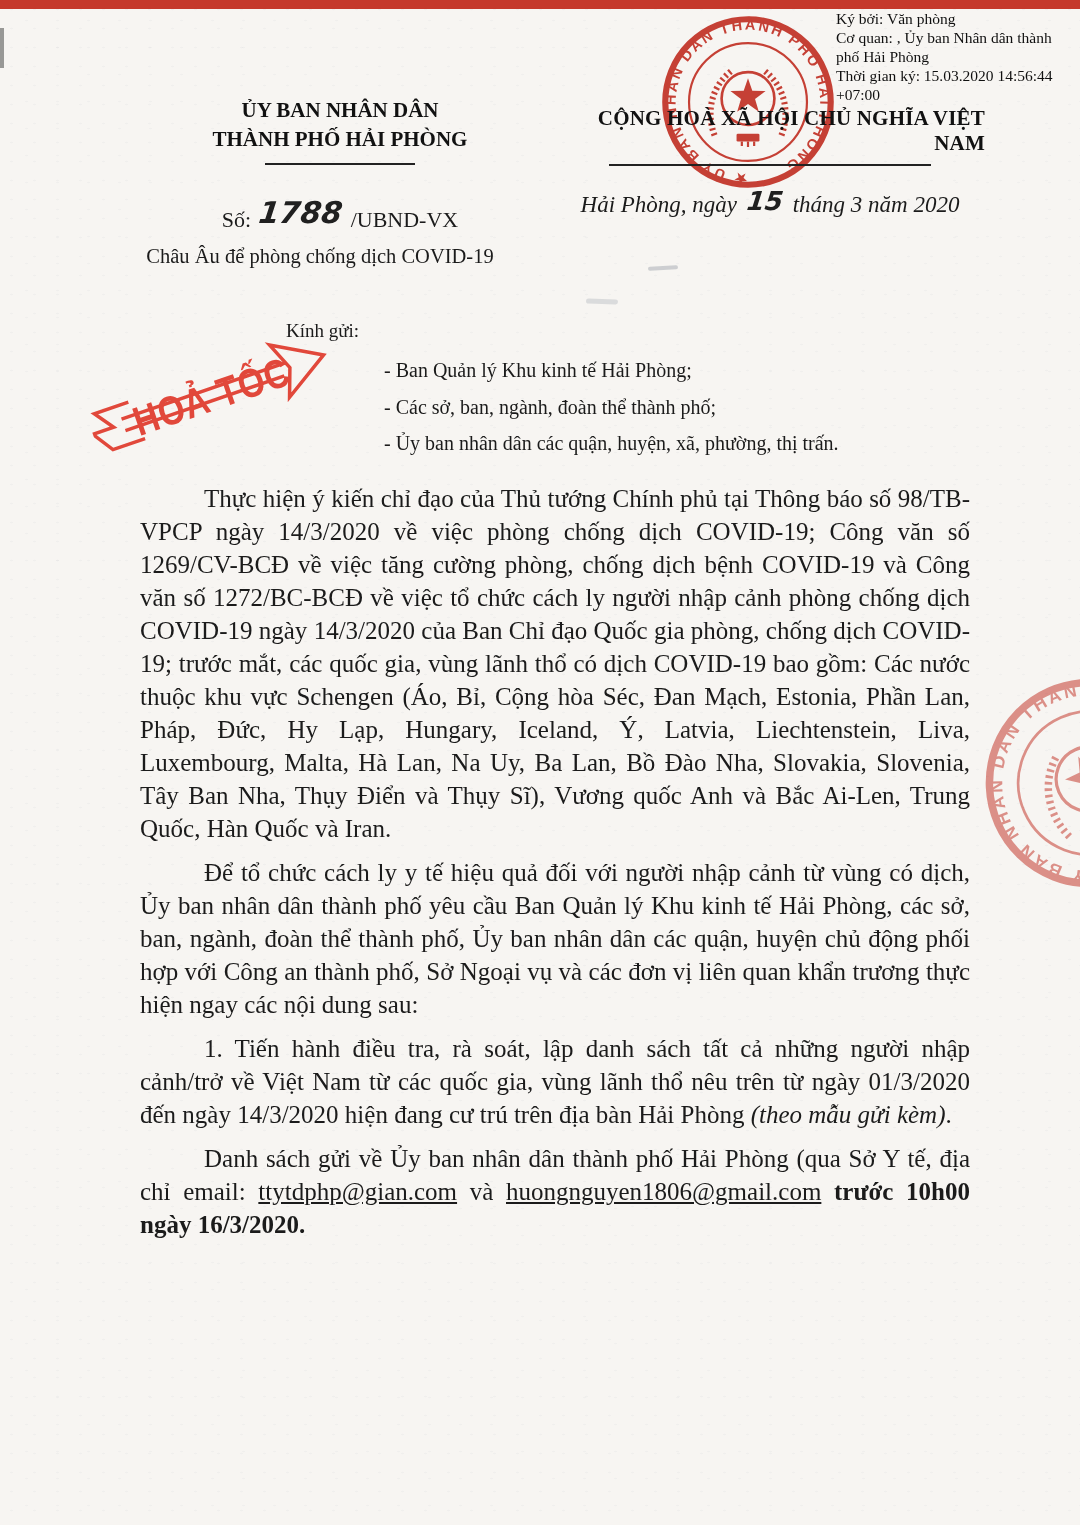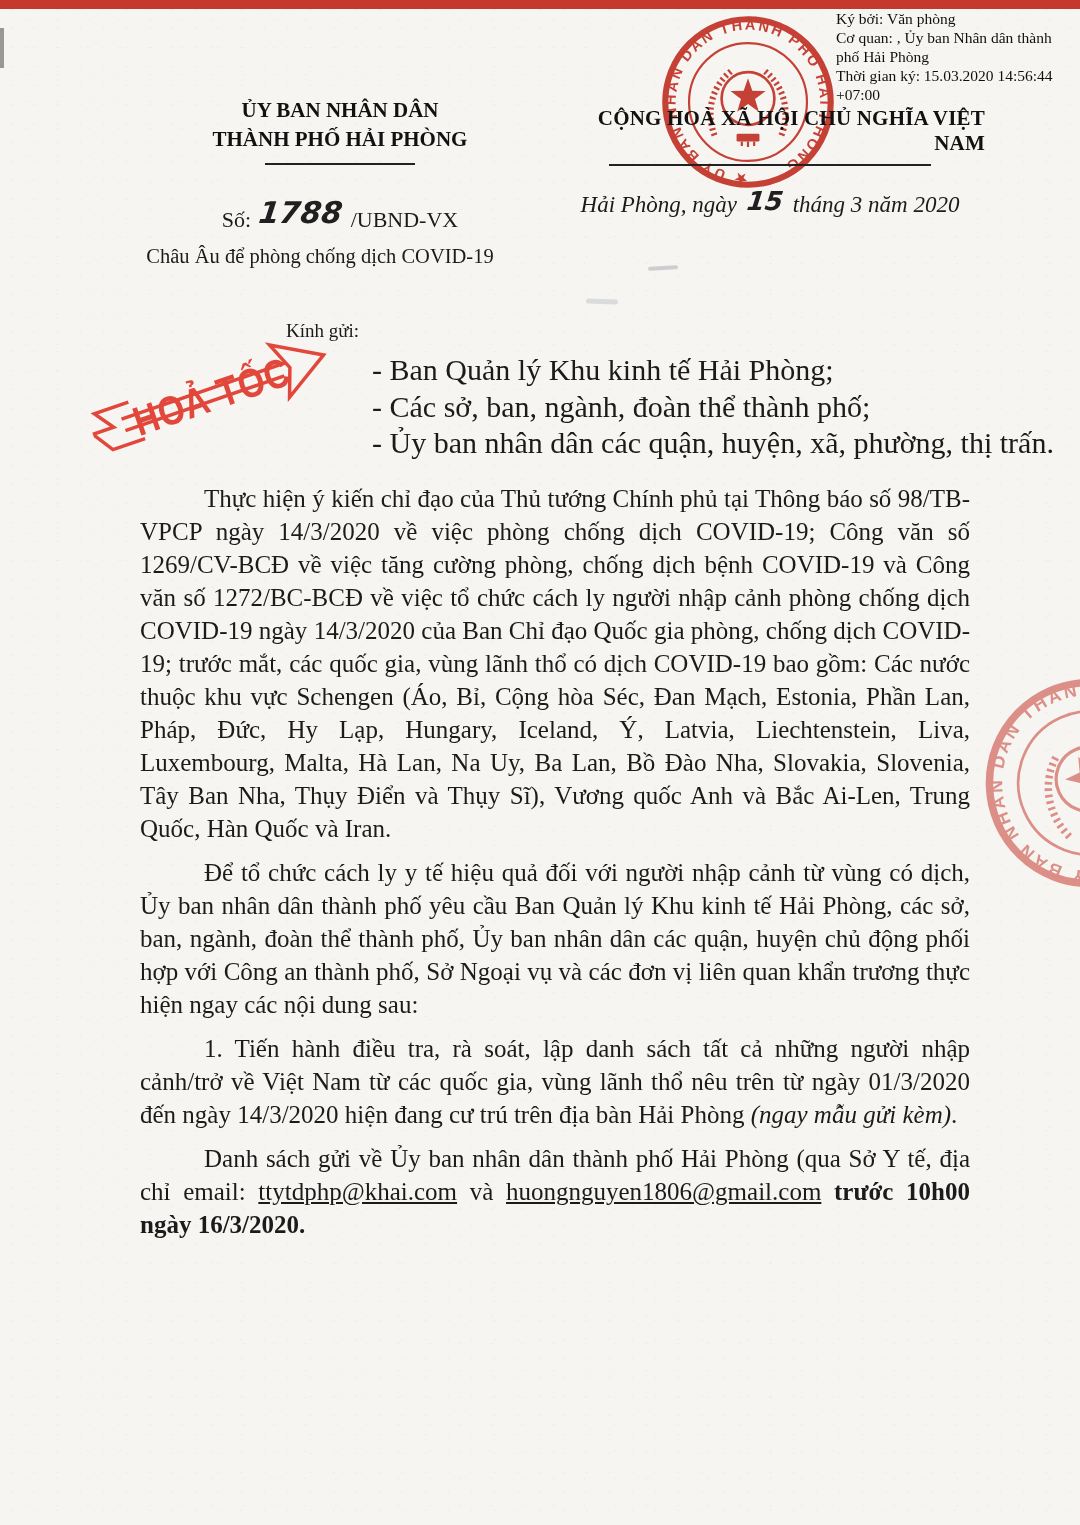--- a/index.html
+++ b/index.html
@@ -38,21 +38,21 @@
   .subject{position:absolute;left:110px;top:241px;width:420px;text-align:center;font-size:20.5px;line-height:31px;}
   .motto{position:absolute;left:555px;top:106px;width:430px;text-align:right;color:#111;}
   .motto-l1{font-weight:bold;font-size:21px;letter-spacing:.2px;}
   .motto-l2{font-weight:bold;font-size:23.5px;margin-top:3px;}
   .motto-rule{width:322px;height:2px;background:#222;margin:8px auto 0;}
   .date-line{position:absolute;left:555px;top:188px;width:430px;text-align:center;font-style:italic;font-size:23px;}
   .hand-day{font-size:26px;margin:0 4px;position:relative;top:-2px;}
 
   
   .salutation{position:absolute;left:286px;top:320px;font-size:19px;}
-  .recipients{position:absolute;left:372px;top:352px;font-size:30px;line-height:36.5px;}
+  .recipients{position:absolute;left:384px;top:352px;font-size:20px;line-height:36.5px;}
 
   
   .urgent-stamp{position:absolute;left:90px;top:350px;width:250px;height:110px;transform:rotate(-19deg);opacity:.92;}
   .urgent-stroke{stroke:var(--urgent-red,#e03a2c);fill:none;stroke-width:3.5;}
   .urgent-text{fill:var(--urgent-red,#e03a2c);font-family:"Liberation Sans",sans-serif;font-weight:bold;font-size:41px;letter-spacing:1px;}
 
   
   .body-text{position:absolute;left:140px;top:482px;width:830px;font-size:25px;line-height:33px;text-align:justify;}
   .body-text p{margin:0 0 11px 0;text-indent:64px;}
   .em-it{font-style:italic;}
@@ -132,22 +132,22 @@
       <polyline class="urgent-stroke" points="44,24 8,24 22,43 0,43 14,64 48,64"></polyline>
       <path class="urgent-stroke" d="M32,38 H206 M32,50 H200"></path>
       <path class="urgent-stroke" d="M196,16 L244,43 L198,72 L208,44 Z"></path>
       <text class="urgent-text" x="150" y="60" text-anchor="middle" transform="scale(0.83,1)">HOẢ TỐC</text>
     </svg>
   </div>
 
   <div class="body-text">
     <p>Thực hiện ý kiến chỉ đạo của Thủ tướng Chính phủ tại Thông báo số 98/TB-VPCP ngày 14/3/2020 về việc phòng chống dịch COVID-19; Công văn số 1269/CV-BCĐ về việc tăng cường phòng, chống dịch bệnh COVID-19 và Công văn số 1272/BC-BCĐ về việc tổ chức cách ly người nhập cảnh phòng chống dịch COVID-19 ngày 14/3/2020 của Ban Chỉ đạo Quốc gia phòng, chống dịch COVID-19; trước mắt, các quốc gia, vùng lãnh thổ có dịch COVID-19 bao gồm: Các nước thuộc khu vực Schengen (Áo, Bỉ, Cộng hòa Séc, Đan Mạch, Estonia, Phần Lan, Pháp, Đức, Hy Lạp, Hungary, Iceland, Ý, Latvia, Liechtenstein, Liva, Luxembourg, Malta, Hà Lan, Na Uy, Ba Lan, Bồ Đào Nha, Slovakia, Slovenia, Tây Ban Nha, Thụy Điển và Thụy Sĩ), Vương quốc Anh và Bắc Ai-Len, Trung Quốc, Hàn Quốc và Iran.</p>
     <p>Để tổ chức cách ly y tế hiệu quả đối với người nhập cảnh từ vùng có dịch, Ủy ban nhân dân thành phố yêu cầu Ban Quản lý Khu kinh tế Hải Phòng, các sở, ban, ngành, đoàn thể thành phố, Ủy ban nhân dân các quận, huyện chủ động phối hợp với Công an thành phố, Sở Ngoại vụ và các đơn vị liên quan khẩn trương thực hiện ngay các nội dung sau:</p>
-    <p><span>1. Tiến hành điều tra, rà soát, lập danh sách tất cả những người nhập cảnh/trở về Việt Nam từ các quốc gia, vùng lãnh thổ nêu trên từ ngày 01/3/2020 đến ngày 14/3/2020 hiện đang cư trú trên địa bàn Hải Phòng </span><span class="em-it">(ngay mẫu gửi kèm)</span><span>.</span></p>
-    <p><span>Danh sách gửi về Ủy ban nhân dân thành phố Hải Phòng (qua Sở Y tế, địa chỉ email: </span><span class="u-line">ttytdphp@khai.com</span><span> và </span><span class="u-line">huongnguyen1806@gmail.com</span><span class="b-bold"> trước 10h00 ngày 16/3/2020.</span></p>
+    <p><span>1. Tiến hành điều tra, rà soát, lập danh sách tất cả những người nhập cảnh/trở về Việt Nam từ các quốc gia, vùng lãnh thổ nêu trên từ ngày 01/3/2020 đến ngày 14/3/2020 hiện đang cư trú trên địa bàn Hải Phòng </span><span class="em-it">(theo mẫu gửi kèm)</span><span>.</span></p>
+    <p><span>Danh sách gửi về Ủy ban nhân dân thành phố Hải Phòng (qua Sở Y tế, địa chỉ email: </span><span class="u-line">ttytdphp@gian.com</span><span> và </span><span class="u-line">huongnguyen1806@gmail.com</span><span class="b-bold"> trước 10h00 ngày 16/3/2020.</span></p>
   </div>
 
   <div class="seal-side">
     <svg viewBox="0 0 200 200" width="214" height="214">
       <circle class="seal-stroke" cx="100" cy="100" r="94" stroke-width="7"></circle>
       <circle class="seal-stroke" cx="100" cy="100" r="67" stroke-width="2.5"></circle>
       <path id="sealArcSide" d="M 100,182 A 82 82 0 1 1 100,18 A 82 82 0 1 1 100,182" fill="none"></path>
       <text class="seal-text"><textPath href="#sealArcSide" startOffset="0">★ ỦY BAN NHÂN DÂN THÀNH PHỐ HẢI PHÒNG</textPath></text>
       <circle class="seal-stroke" cx="100" cy="96" r="30" stroke-width="3"></circle>
       <polygon class="seal-fill" points="100,73 104.9,87.2 120,87.5 108,96.6 112.3,111 100,102.4 87.7,111 92,96.6 80,87.5 95.1,87.2"></polygon>

